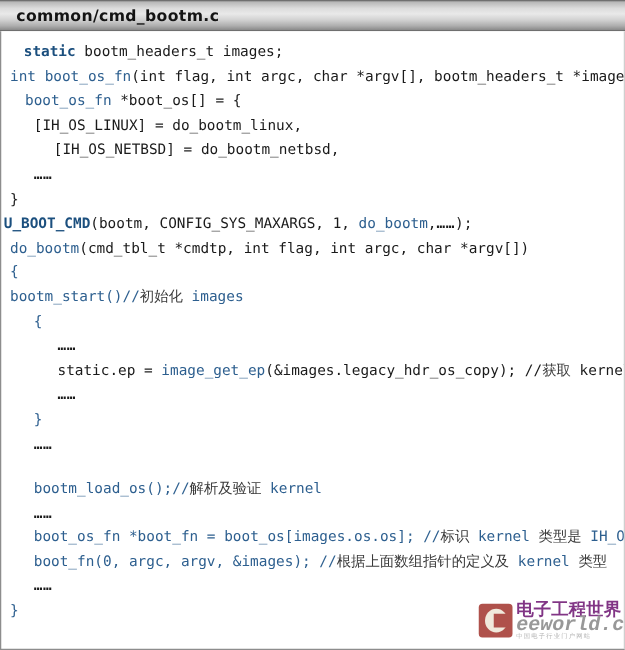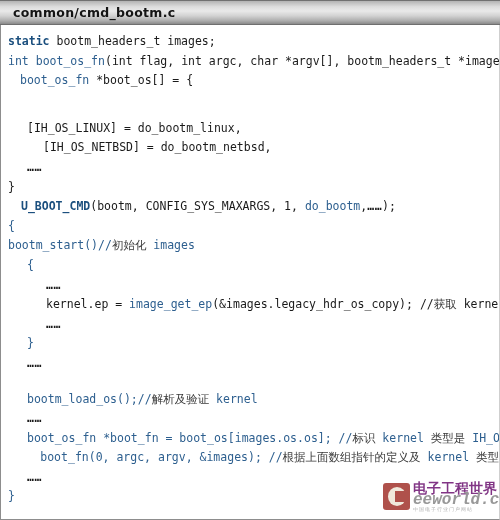--- a/index.html
+++ b/index.html
@@ -155,40 +155,41 @@
 <body>
 
 <div id="code-window">
 
   <div id="title-bar">
     <div id="title-text">common/cmd_bootm.c</div>
   </div>
 
   <div id="code-body">
     <div id="code-lines">
-        <div class="code-line" style="padding-left: 7px;"><span class="kw-b">static</span><span class="plain"> bootm_headers_t images;</span></div>
+        <div class="code-line" style="padding-left: 18px;"><span class="kw-b">static</span><span class="plain"> bootm_headers_t images;</span></div>
         <div class="code-line" style="padding-left: 7px;"><span class="kw">int</span><span class="plain"> </span><span class="kw">boot_os_fn</span><span class="plain">(int flag, int argc, char *argv[], bootm_headers_t *images);</span></div>
         <div class="code-line" style="padding-left: 19px;"><span class="kw">boot_os_fn</span><span class="plain"> *boot_os[] = {</span></div>
-        <div class="code-line" style="padding-left: 26px; margin-top: 28px;"><span class="plain">[IH_OS_LINUX] = do_bootm_linux,</span></div>
+        <div class="code-line" style="padding-left: 26px;"><span class="plain">[IH_OS_LINUX] = do_bootm_linux,</span></div>
         <div class="code-line" style="padding-left: 42px;"><span class="plain">[IH_OS_NETBSD] = do_bootm_netbsd,</span></div>
         <div class="code-line" style="padding-left: 26px;"><span class="dots">……</span></div>
         <div class="code-line" style="padding-left: 7px;"><span class="plain">}</span></div>
-        <div class="code-line" style="padding-left: 20px;"><span class="kw-b">U_BOOT_CMD</span><span class="plain">(bootm, CONFIG_SYS_MAXARGS, 1, </span><span class="kw">do_bootm</span><span class="plain">,</span><span class="dots">……</span><span class="plain">);</span></div>
+        <div class="code-line" style="padding-left: 2px;"><span class="kw-b">U_BOOT_CMD</span><span class="plain">(bootm, CONFIG_SYS_MAXARGS, 1, </span><span class="kw">do_bootm</span><span class="plain">,</span><span class="dots">……</span><span class="plain">);</span></div>
+        <div class="code-line" style="padding-left: 7px;"><span class="kw">do_bootm</span><span class="plain">(cmd_tbl_t *cmdtp, int flag, int argc, char *argv[])</span></div>
         <div class="code-line" style="padding-left: 7px;"><span class="kw">{</span></div>
         <div class="code-line" style=""><span class="kw">bootm_start</span><span class="kw">()//</span><span class="cjk">初始化</span><span class="kw"> images</span></div>
         <div class="code-line" style="padding-left: 26px;"><span class="kw">{</span></div>
         <div class="code-line" style="padding-left: 45px;"><span class="dots">……</span></div>
-        <div class="code-line" style="padding-left: 45px;"><span class="plain">kernel.ep = </span><span class="kw">image_get_ep</span><span class="plain">(&amp;images.legacy_hdr_os_copy); //</span><span class="cjk">获取</span><span class="plain"> kernel </span></div>
+        <div class="code-line" style="padding-left: 45px;"><span class="plain">static.ep = </span><span class="kw">image_get_ep</span><span class="plain">(&amp;images.legacy_hdr_os_copy); //</span><span class="cjk">获取</span><span class="plain"> kernel </span></div>
         <div class="code-line" style="padding-left: 45px;"><span class="dots">……</span></div>
         <div class="code-line" style="padding-left: 26px;"><span class="kw">}</span></div>
         <div class="code-line" style="padding-left: 26px;"><span class="dots">……</span></div>
         <div class="code-line" style="padding-left: 26px; margin-top: 16px;"><span class="kw">bootm_load_os</span><span class="kw">();//</span><span class="cjk">解析及验证</span><span class="kw"> kernel</span></div>
         <div class="code-line" style="padding-left: 26px;"><span class="dots">……</span></div>
         <div class="code-line" style="padding-left: 26px;"><span class="kw">boot_os_fn</span><span class="kw"> *boot_fn = boot_os[images.os.os]; //</span><span class="cjk">标识</span><span class="kw"> kernel </span><span class="cjk">类型是</span><span class="kw"> IH_OS_LINUX</span></div>
-        <div class="code-line" style="padding-left: 26px; text-align: right;"><span class="kw">boot_fn</span><span class="kw">(0, argc, argv, &amp;images); //</span><span class="cjk">根据上面数组指针的定义及</span><span class="kw"> kernel </span><span class="cjk">类型</span></div>
+        <div class="code-line" style="padding-left: 26px;"><span class="kw">boot_fn</span><span class="kw">(0, argc, argv, &amp;images); //</span><span class="cjk">根据上面数组指针的定义及</span><span class="kw"> kernel </span><span class="cjk">类型</span></div>
         <div class="code-line" style="padding-left: 26px;"><span class="dots">……</span></div>
         <div class="code-line" style="padding-left: 7px;"><span class="kw">}</span></div>
       </div>
 
     <div id="watermark">
       <div id="wm-mark"></div>
       <div id="wm-right">
         <div id="wm-cn">电子工程世界</div>
         <div id="wm-en">eeworld.com.cn</div>
         <div id="wm-sub">中国电子行业门户网站</div>

